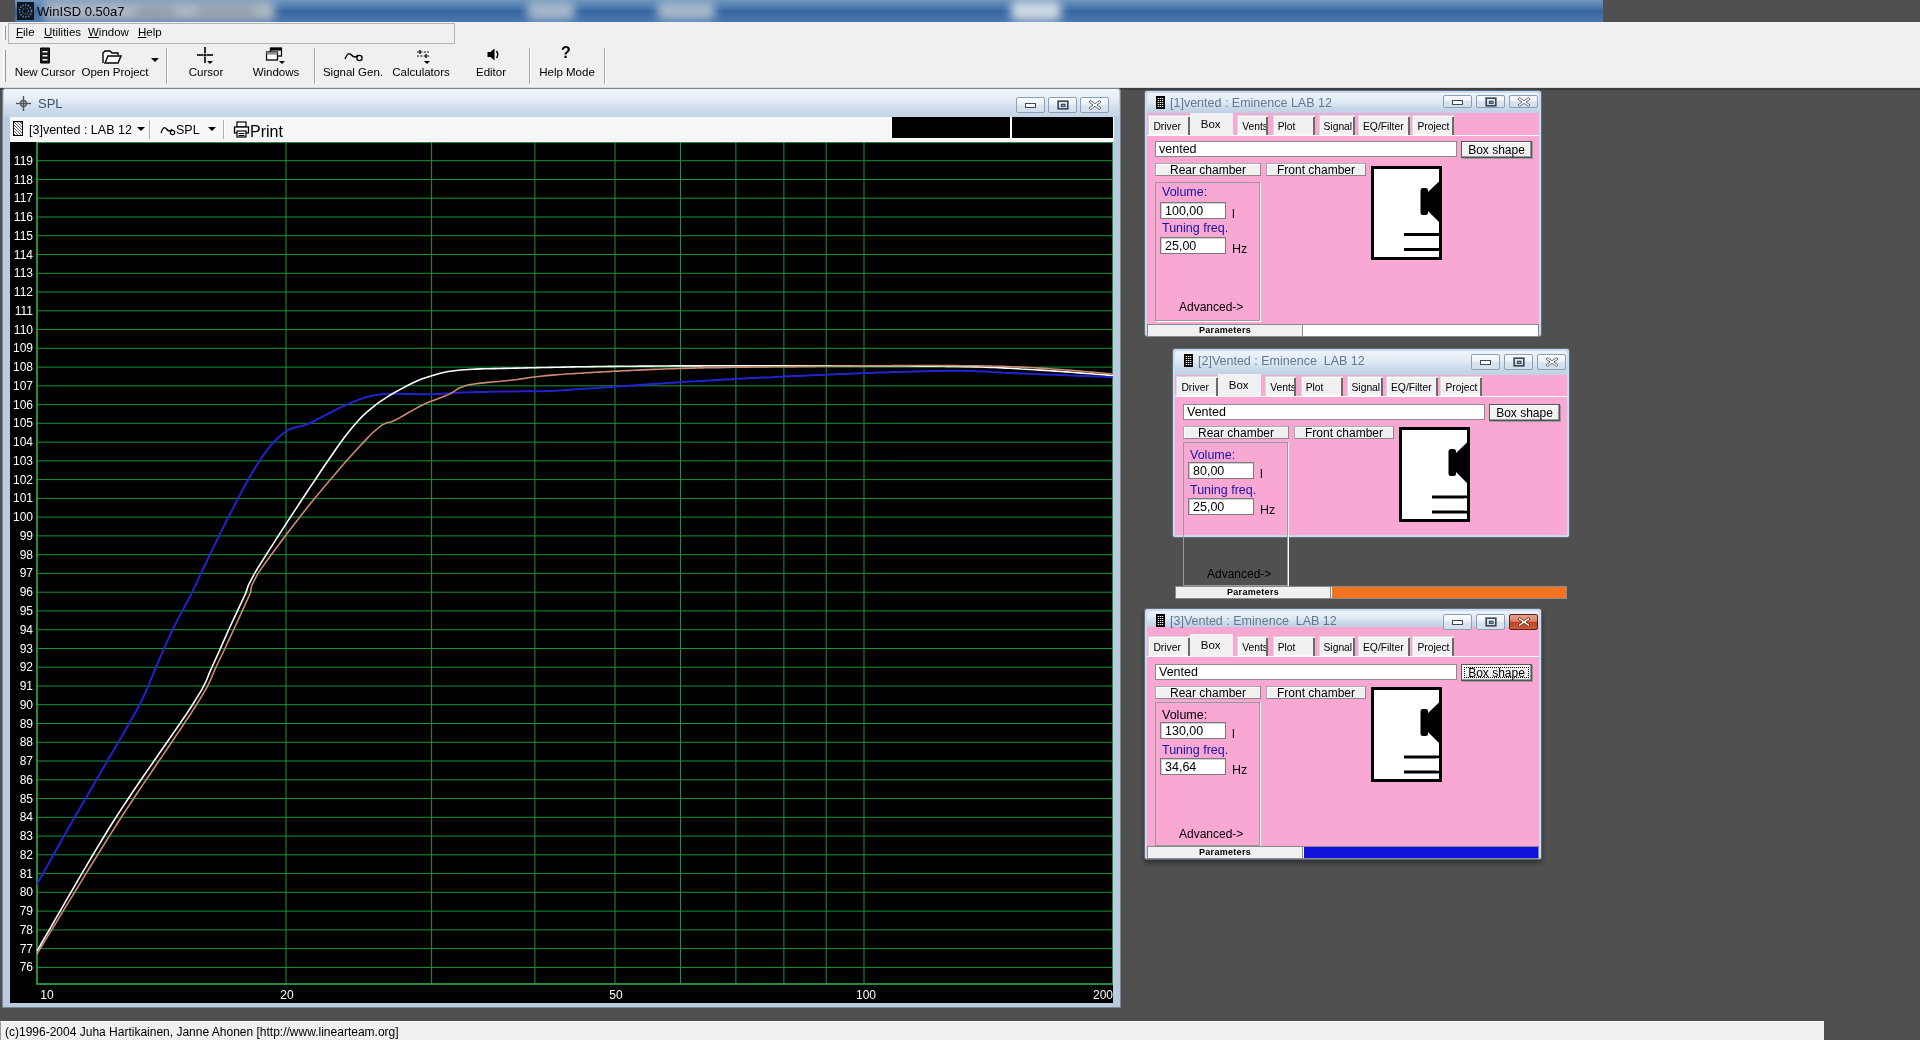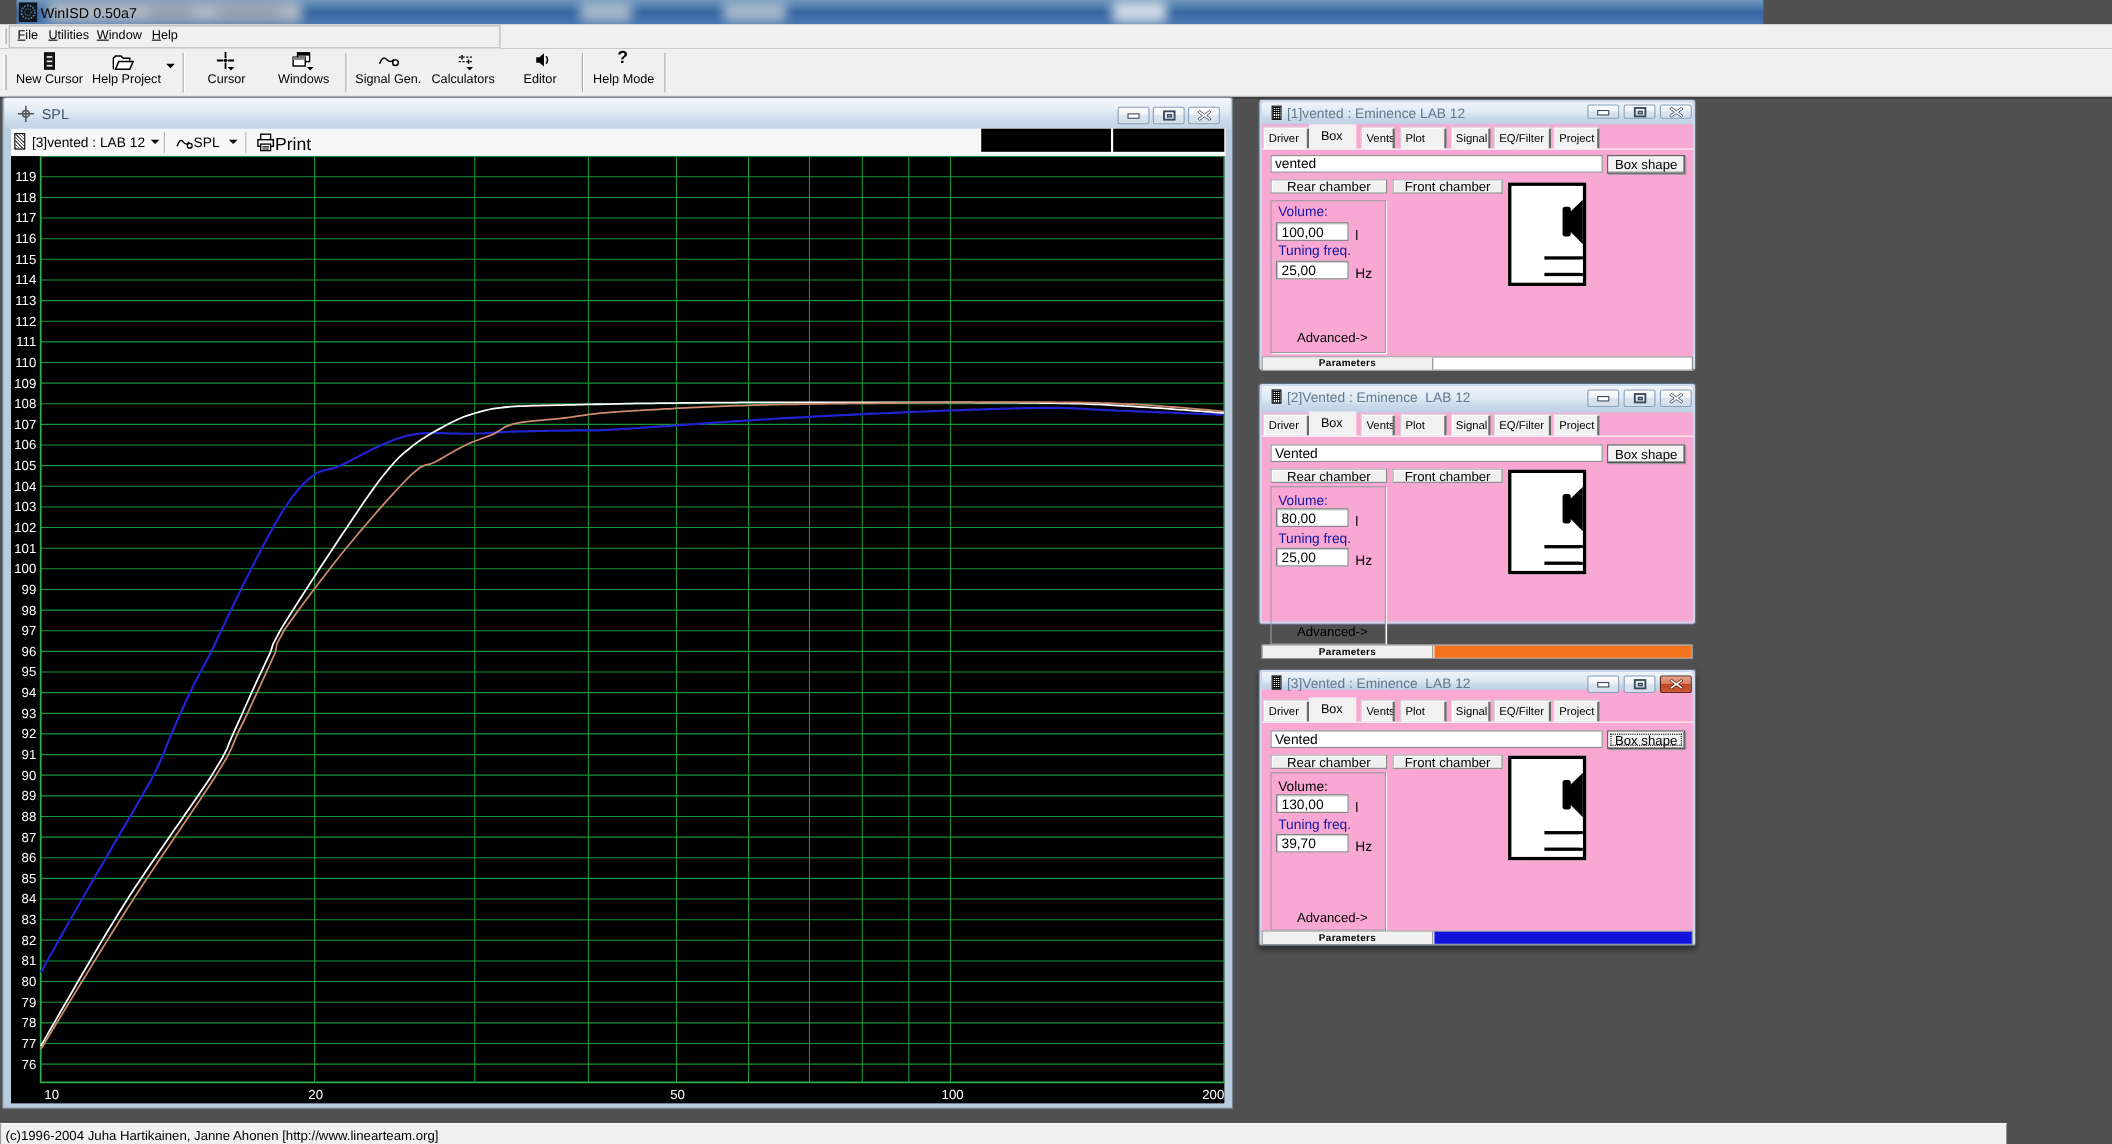--- a/index.html
+++ b/index.html
@@ -108,21 +108,21 @@
         <path d="M4 1 L13 1 L13 16 L4 16 Z" fill="#1a1a1a" stroke="#000" stroke-width="1"></path>
         <rect x="6" y="4" width="5" height="1.5" fill="#eee"></rect>
         <rect x="6" y="8" width="5" height="1.5" fill="#eee"></rect>
         <rect x="6" y="12" width="5" height="1.5" fill="#eee"></rect>
       </svg></div>
     <div class="tlbl" style="left:45px">New Cursor</div>
     <div class="ticon" style="left:112px;top:6px"><svg width="20" height="14" viewBox="0 0 20 14">
         <path d="M1 13 L1 3 L3 1 L8 1 L10 3 L16 3 L16 5" fill="#fff" stroke="#000" stroke-width="1.4"></path>
         <path d="M3 13 L6 6 L19 6 L16 13 Z" fill="#ffffff" stroke="#000" stroke-width="1.4"></path>
       </svg></div>
-    <div class="tlbl" style="left:115px">Help Project</div>
+    <div class="tlbl" style="left:115px">Open Project</div>
     <div class="ticon" style="left:205px;top:3px"><svg width="16" height="16" viewBox="0 0 16 16">
         <line x1="8" y1="0" x2="8" y2="6" stroke="#000" stroke-width="1.6"></line>
         <line x1="8" y1="10" x2="8" y2="16" stroke="#000" stroke-width="1.6"></line>
         <line x1="0" y1="8" x2="6" y2="8" stroke="#000" stroke-width="1.6"></line>
         <line x1="10" y1="8" x2="16" y2="8" stroke="#000" stroke-width="1.6"></line>
         <circle cx="8" cy="8" r="1.6" fill="#000"></circle>
       </svg></div>
     <div class="tlbl" style="left:206px">Cursor</div>
     <div class="ticon" style="left:274px;top:3px"><svg width="17" height="15" viewBox="0 0 17 15">
         <rect x="5" y="1" width="11" height="8" fill="#fff" stroke="#000" stroke-width="1.3"></rect>
@@ -370,21 +370,21 @@
 <rect x="30" y="64" width="35" height="3" fill="#000"></rect>
 <rect x="30" y="79" width="35" height="3" fill="#000"></rect>
 <rect x="62" y="67" width="3" height="12" fill="#fff"></rect>
 <rect x="46.5" y="19" width="7.5" height="27" fill="#000" rx="2.5"></rect>
 <path d="M53 24 L65 12.5 L65 53 L53 41 Z" fill="#000"></path>
 </svg></div>
 <div class="params" style="top:232.5px">
       <div class="pl">Parameters</div>
     </div>
 </div>
-<div class="cw" style="top:348px;height:220px;">
+<div class="cw" style="top:348px;height:190px;margin-left:28px;">
 <div class="cwtitle" style="height:24px">
       <div class="cwicon"></div>
       <div class="txt">[2]Vented : Eminence&nbsp; LAB 12</div>
     </div>
 <div class="cbtn" style="left:298px;top:4.5px;height:16px">
       <svg width="13" height="9" viewBox="0 0 13 9">
         <rect x="1" y="3" width="10" height="4" fill="#fff" stroke="#3a4a5a" stroke-width="1"></rect>
       </svg>
     </div>
 <div class="cbtn" style="left:331px;top:4.5px;height:16px">
@@ -462,21 +462,21 @@
     <div style="position:absolute;left:2px;right:2px;top:46.5px;height:1px;background:#fbfbfb;z-index:2"></div>
 <div class="nfield" style="top:55px">Vented</div>
 <div class="boxshape" style="top:54.5px;outline:1px dotted #000;outline-offset:-4px;">Box shape</div>
 <div class="chambtn" style="left:10px;width:106px;top:77px">Rear chamber</div>
 <div class="chambtn" style="left:121px;width:100px;top:77px">Front chamber</div>
 <div class="grpbox" style="top:92.5px;height:144px"></div>
 <div class="blbl" style="top:101px;color:#000">Volume:</div>
 <div class="inp" style="top:113px">130,00</div>
 <div class="unit" style="top:118px">l</div>
 <div class="blbl" style="top:135.5px">Tuning freq.</div>
-<div class="inp" style="top:148.5px">39,70</div>
+<div class="inp" style="top:148.5px">34,64</div>
 <div class="unit" style="top:153.5px">Hz</div>
 <div class="adv" style="top:217.5px">Advanced-&gt;</div>
 <div class="boxdiag" style="top:77.5px;height:95.5px">
 <svg width="65" height="89.5" viewBox="0 0 65 89.5">
 <rect x="30" y="65.5" width="35" height="3" fill="#000"></rect>
 <rect x="30" y="80.5" width="35" height="3" fill="#000"></rect>
 <rect x="62" y="68.5" width="3" height="12" fill="#fff"></rect>
 <rect x="46.5" y="19" width="7.5" height="27" fill="#000" rx="2.5"></rect>
 <path d="M53 24 L65 12.5 L65 53 L53 41 Z" fill="#000"></path>
 </svg></div>

